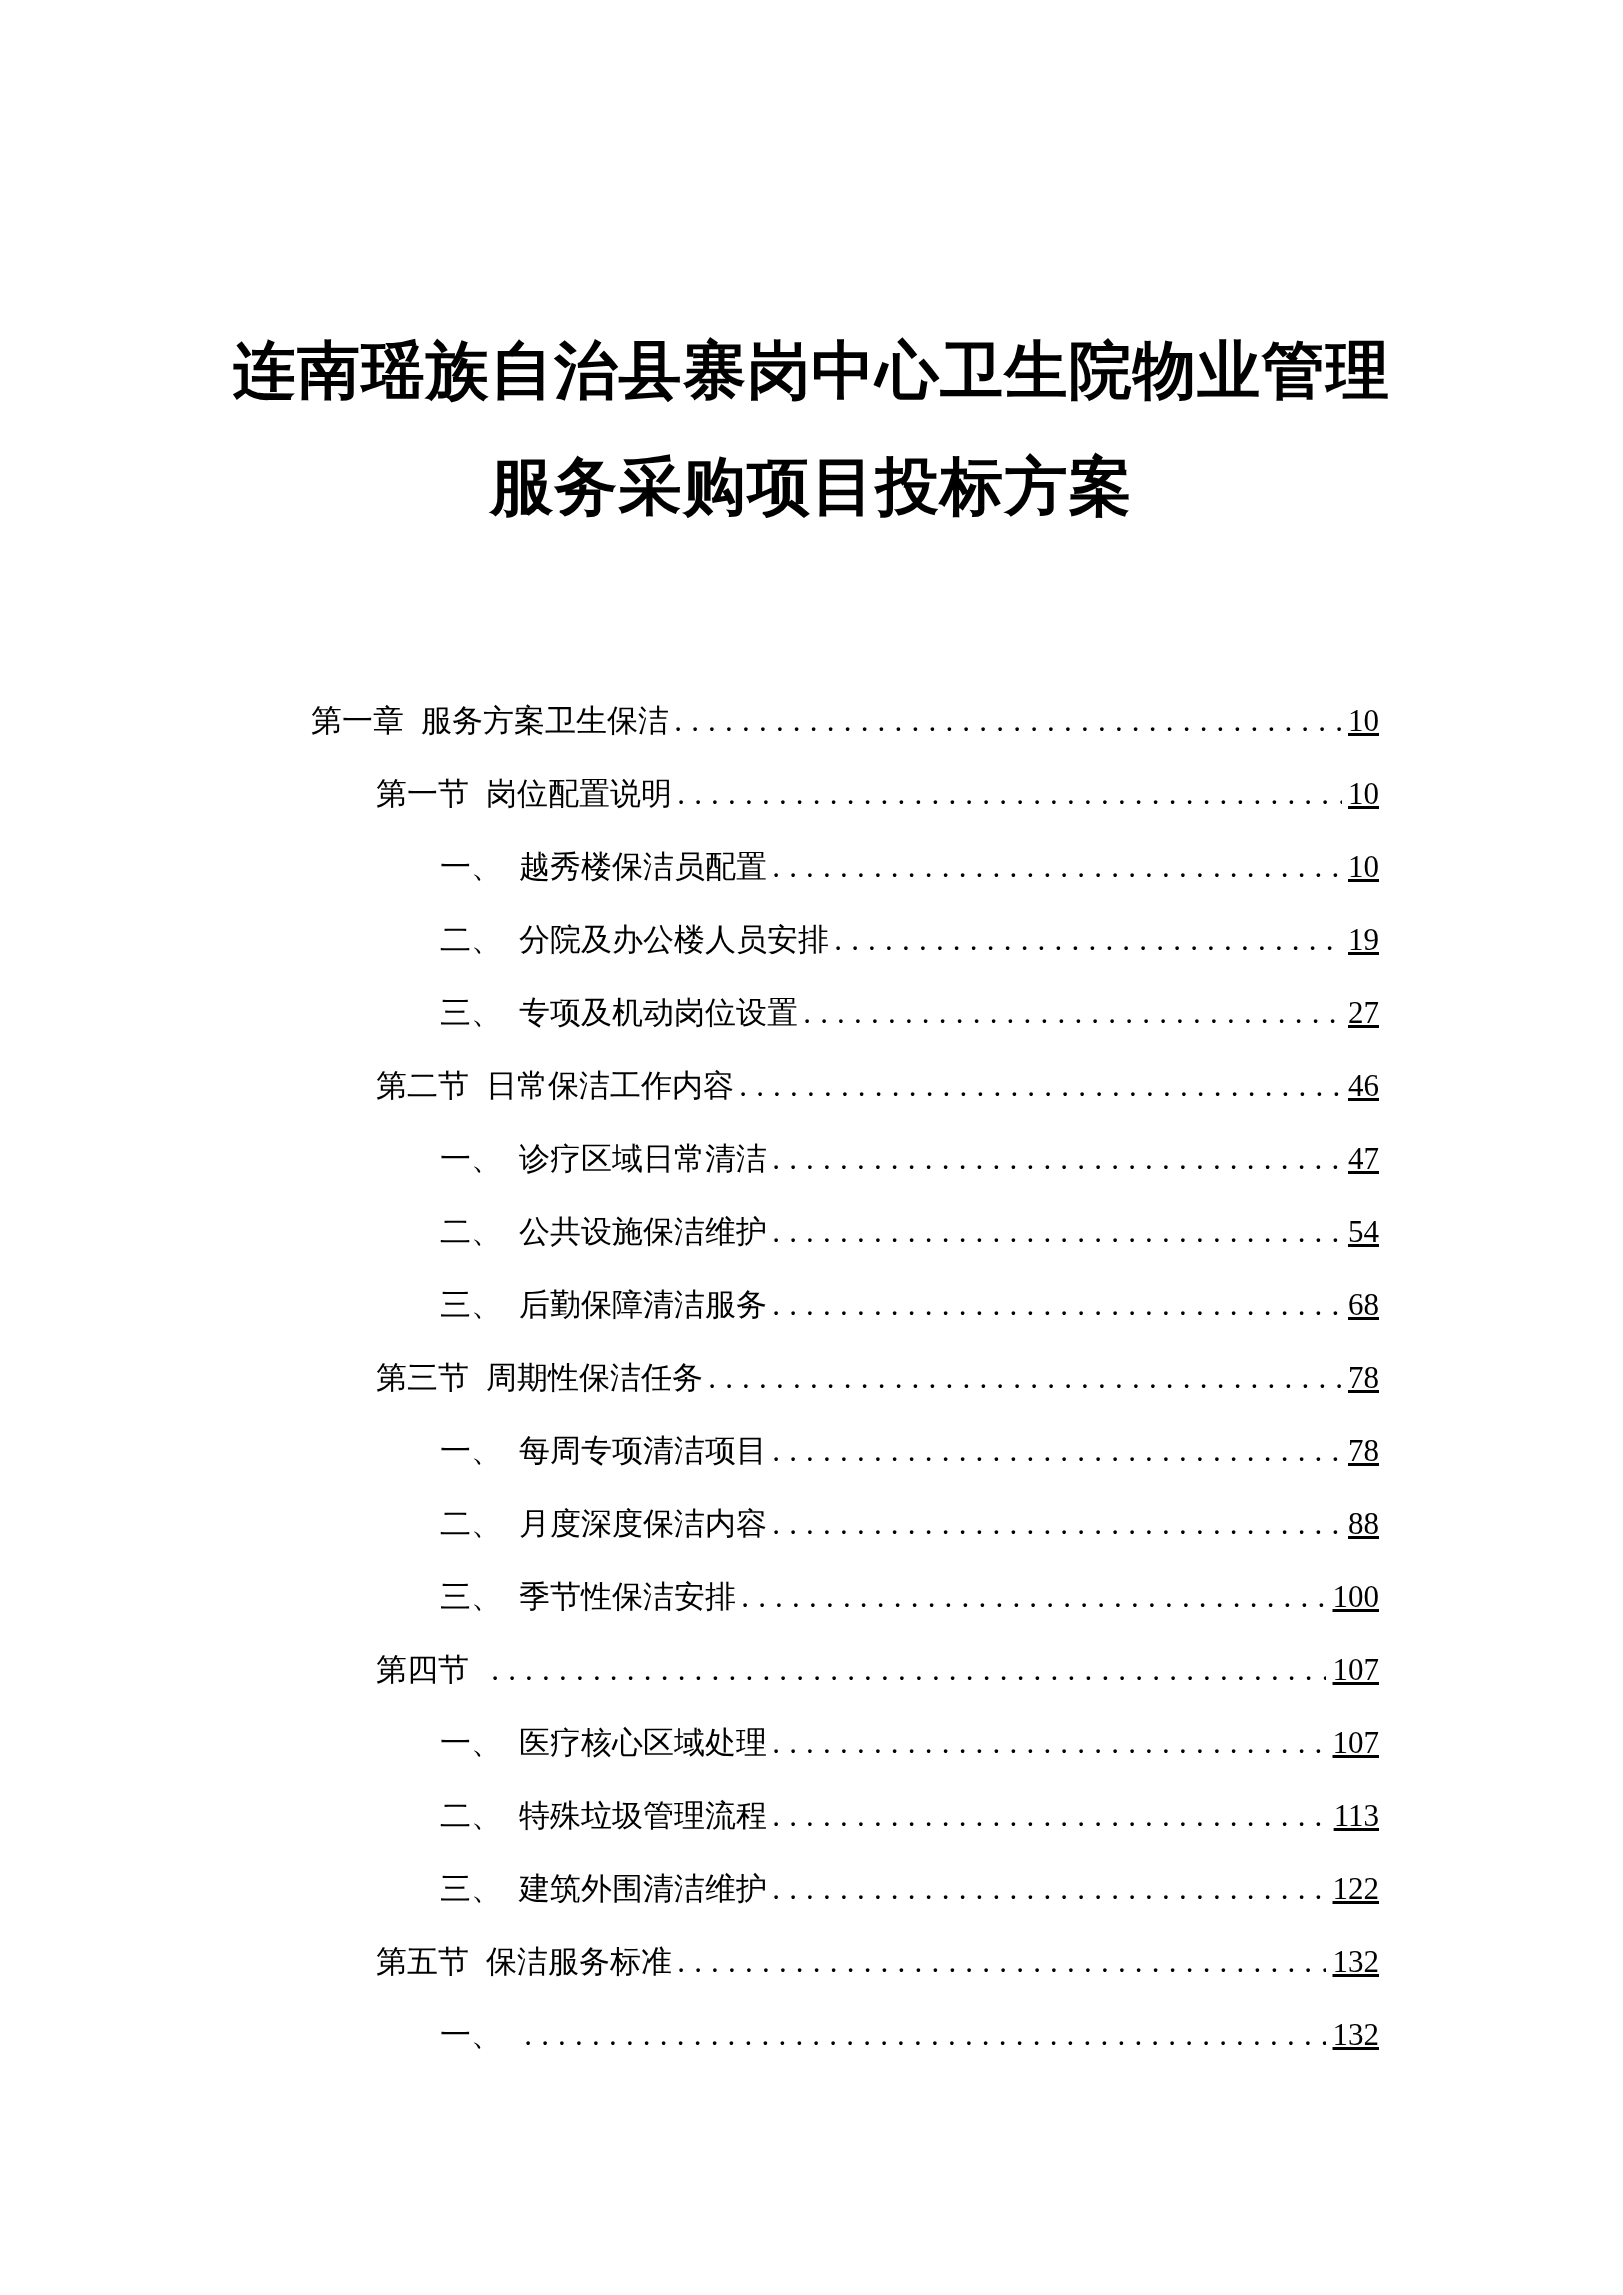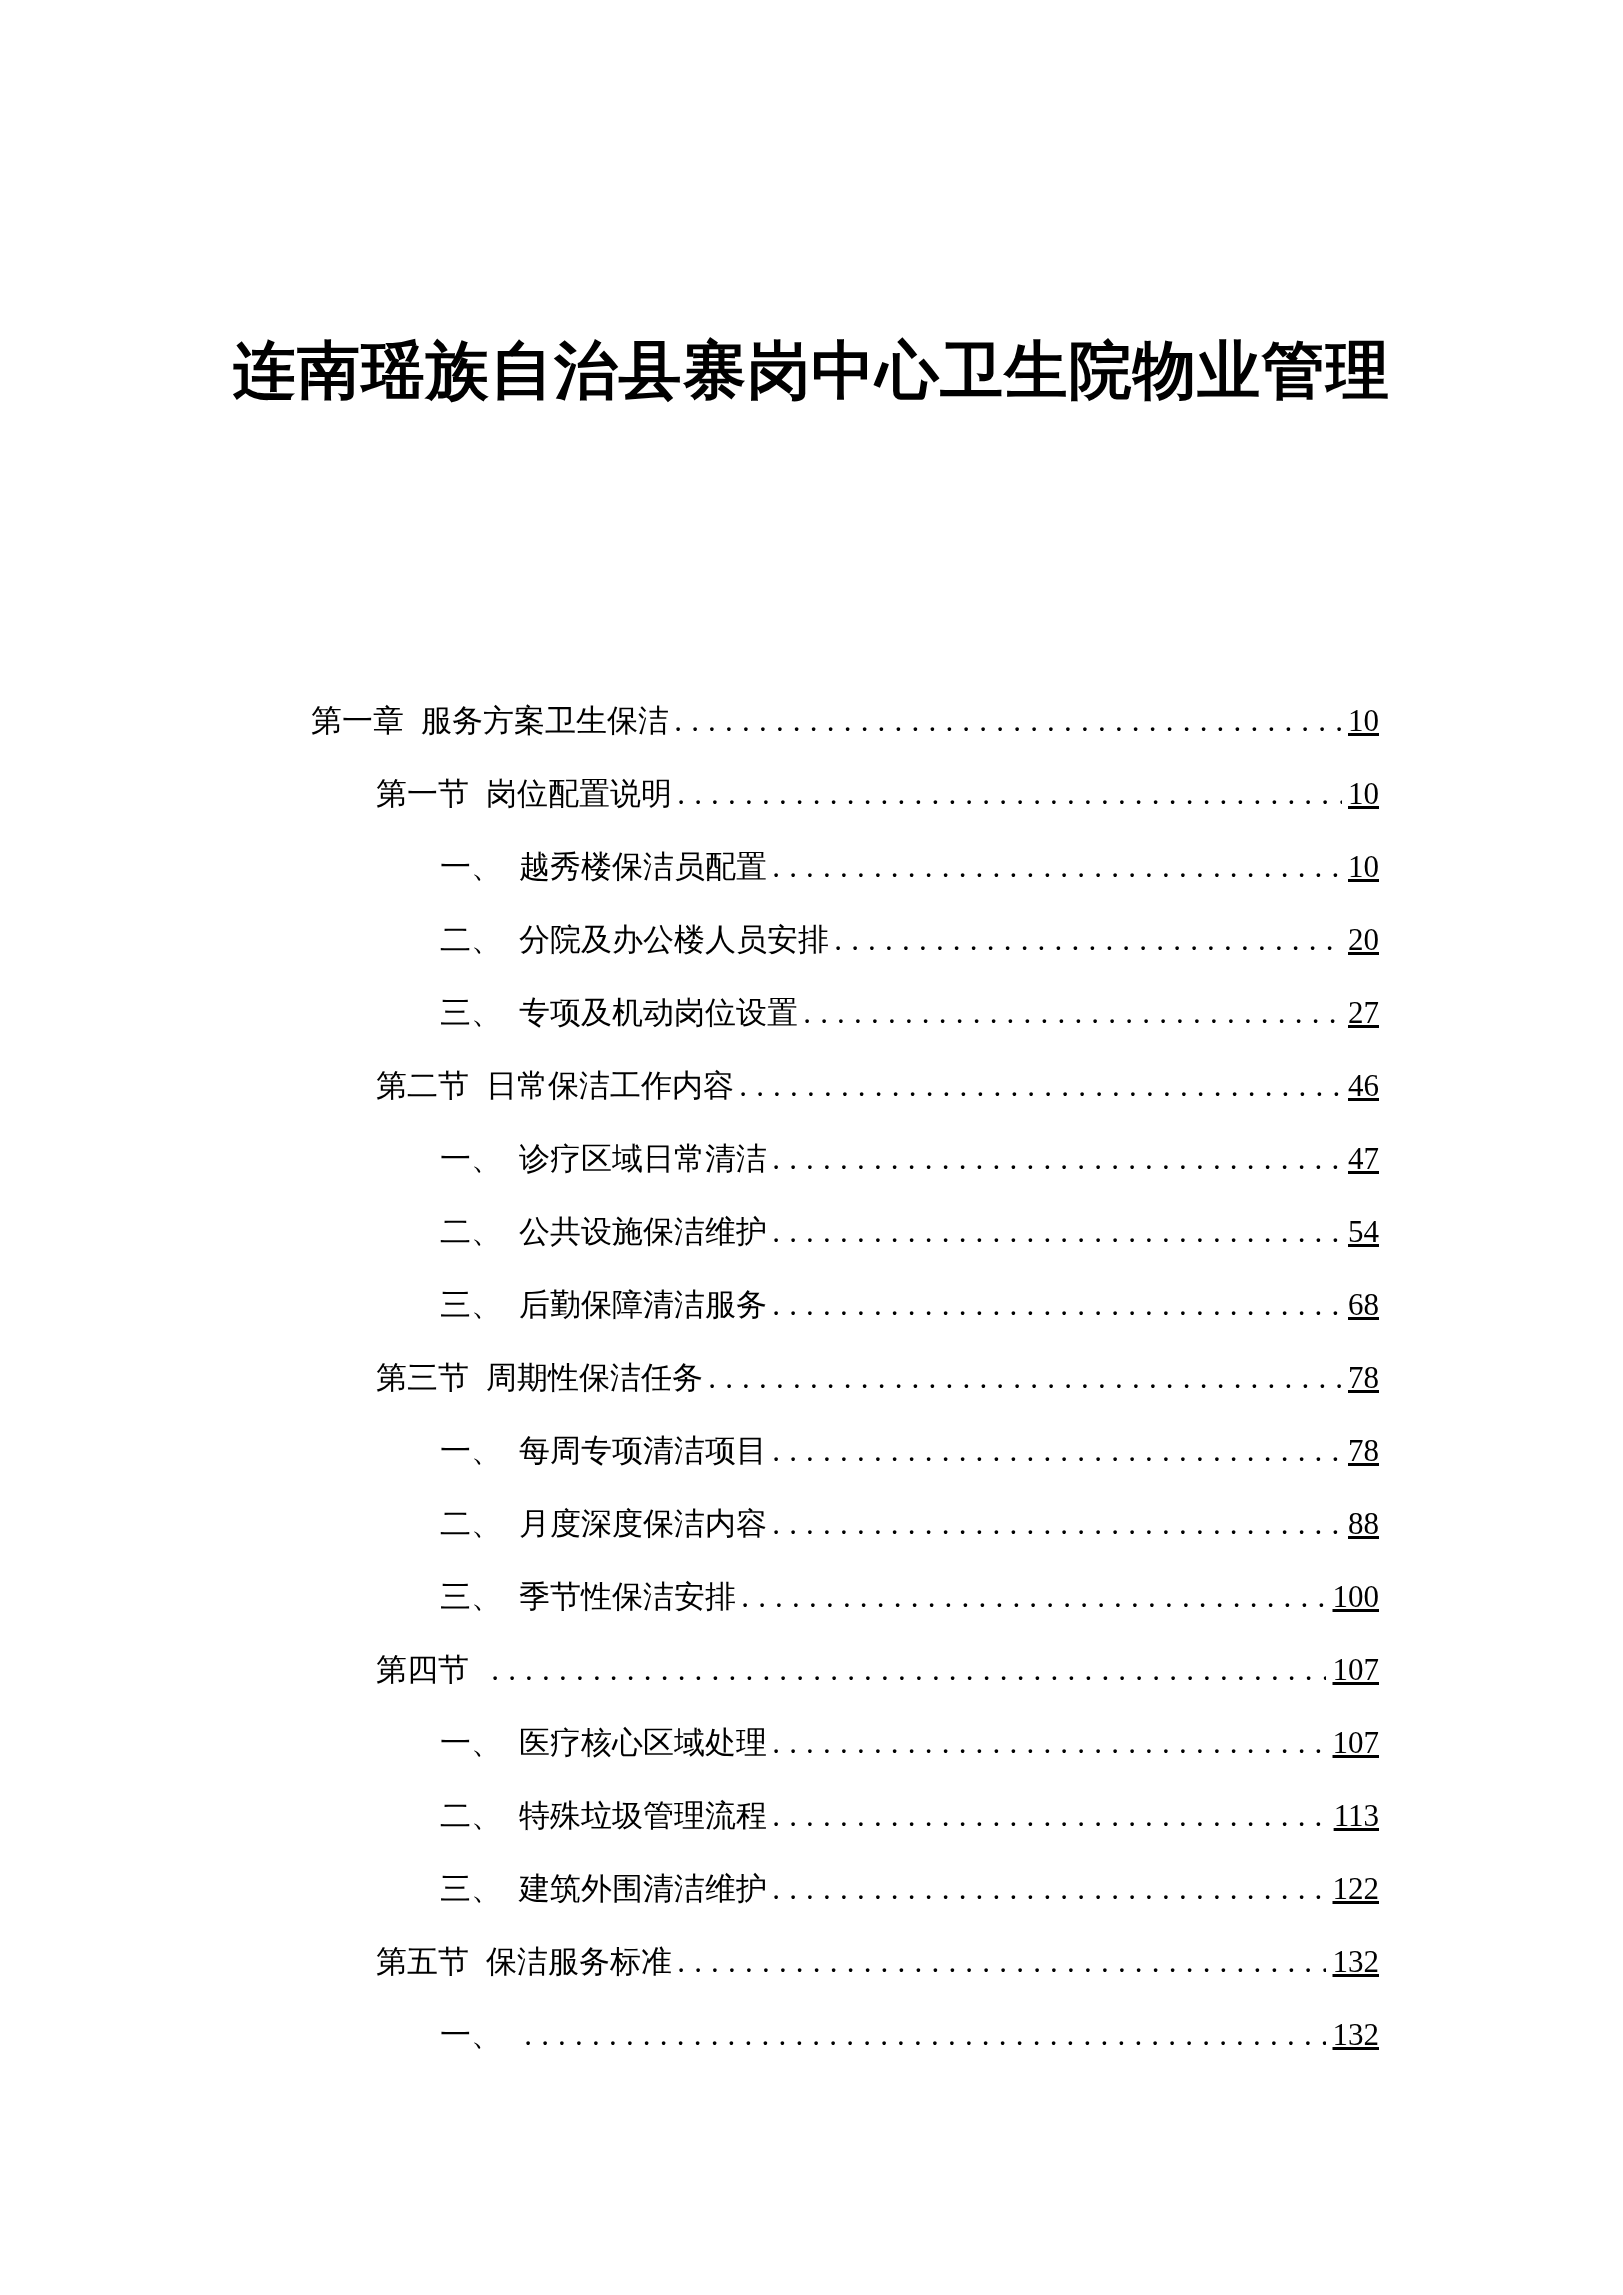--- a/index.html
+++ b/index.html
@@ -64,20 +64,21 @@
   }
   .toc-row .pg { flex: 0 0 auto; text-decoration: underline; }
 </style>
 </head>
 <body>
 
 <div class="page">
 
   <div class="doc-title">
     <div>连南瑶族自治县寨岗中心卫生院物业管理</div>
+    <div>服务采购项目投标方案</div>
   </div>
 
   <div class="toc">
 
     <div class="toc-row lv1">
         <span class="num">第一章</span>
         <span class="ttl">服务方案卫生保洁</span>
         <span class="leader"></span>
         <span class="pg">10</span>
       </div>
@@ -93,21 +94,21 @@
         <span class="num">一、</span>
         <span class="ttl">越秀楼保洁员配置</span>
         <span class="leader"></span>
         <span class="pg">10</span>
       </div>
 
     <div class="toc-row lv3">
         <span class="num">二、</span>
         <span class="ttl">分院及办公楼人员安排</span>
         <span class="leader"></span>
-        <span class="pg">20</span>
+        <span class="pg">19</span>
       </div>
 
     <div class="toc-row lv3">
         <span class="num">三、</span>
         <span class="ttl">专项及机动岗位设置</span>
         <span class="leader"></span>
         <span class="pg">27</span>
       </div>
 
     <div class="toc-row lv2">

